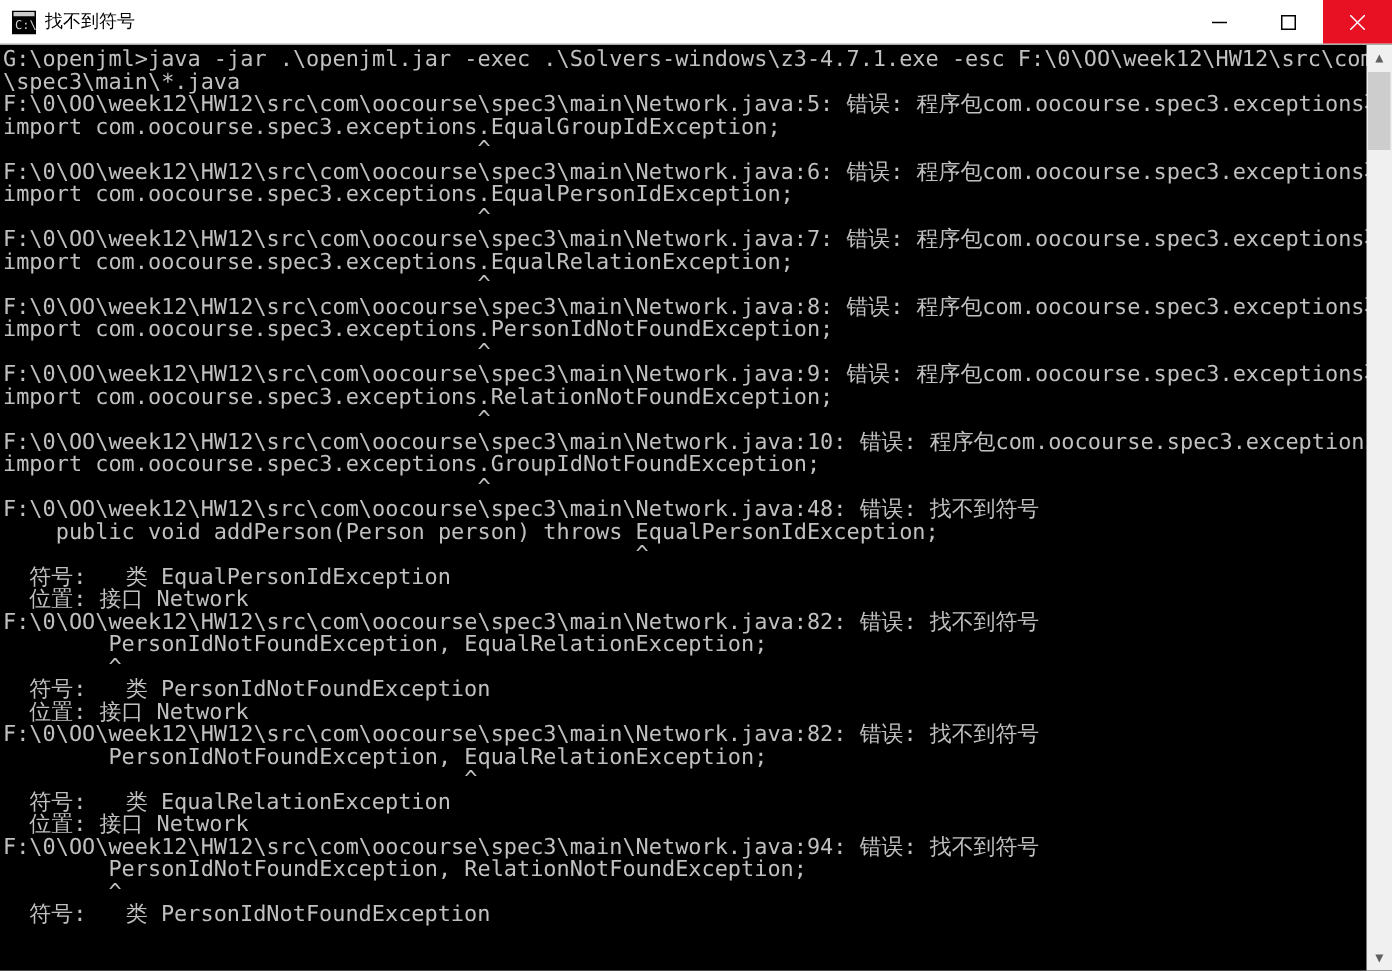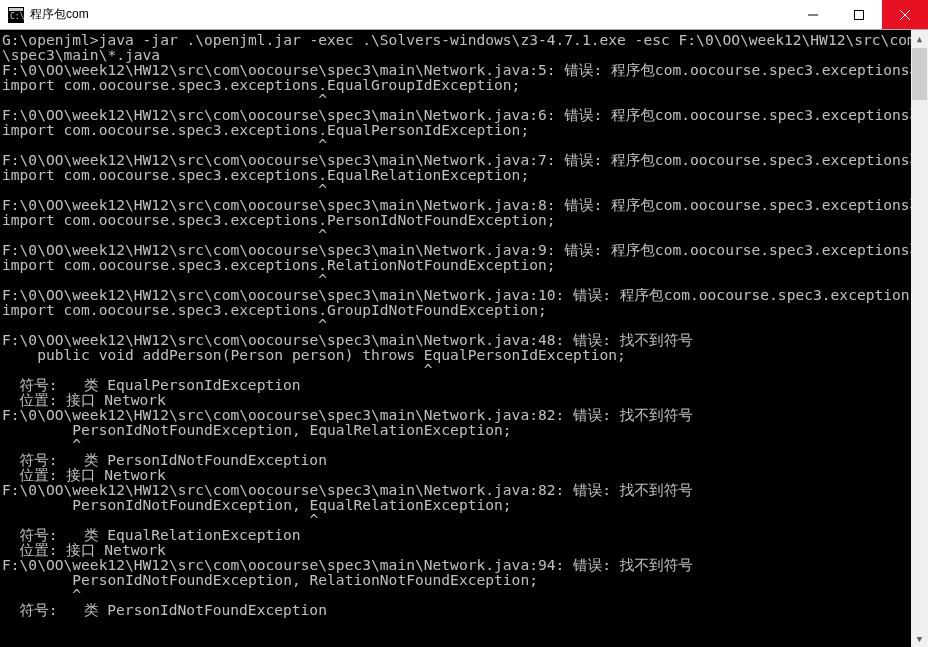--- a/index.html
+++ b/index.html
@@ -28,21 +28,21 @@
 <div class="window">
   <div class="titlebar">
     <span class="titlebar-icon">
       <svg viewBox="0 0 16 16">
           <rect x="0" y="0" width="16" height="16" fill="#000"></rect>
           <rect x="1" y="1" width="14" height="3" fill="#ccc"></rect>
           <rect x="1" y="4" width="14" height="11" fill="#000"></rect>
           <text x="2" y="12" font-size="8" fill="#ccc" font-family="monospace">C:\</text>
         </svg>
     </span>
-    <span class="titlebar-title">程序包com</span>
+    <span class="titlebar-title">找不到符号</span>
     <span class="titlebar-spacer"></span>
     <div class="win-btns">
       <div class="win-btn">
         <svg viewBox="0 0 10 10">
             <line x1="0" y1="5" x2="10" y2="5" stroke="#000" stroke-width="1"></line>
           </svg>
       </div>
       <div class="win-btn">
         <svg viewBox="0 0 10 10">
             <rect x="0.5" y="0.5" width="9" height="9" fill="none" stroke="#000" stroke-width="1"></rect>

